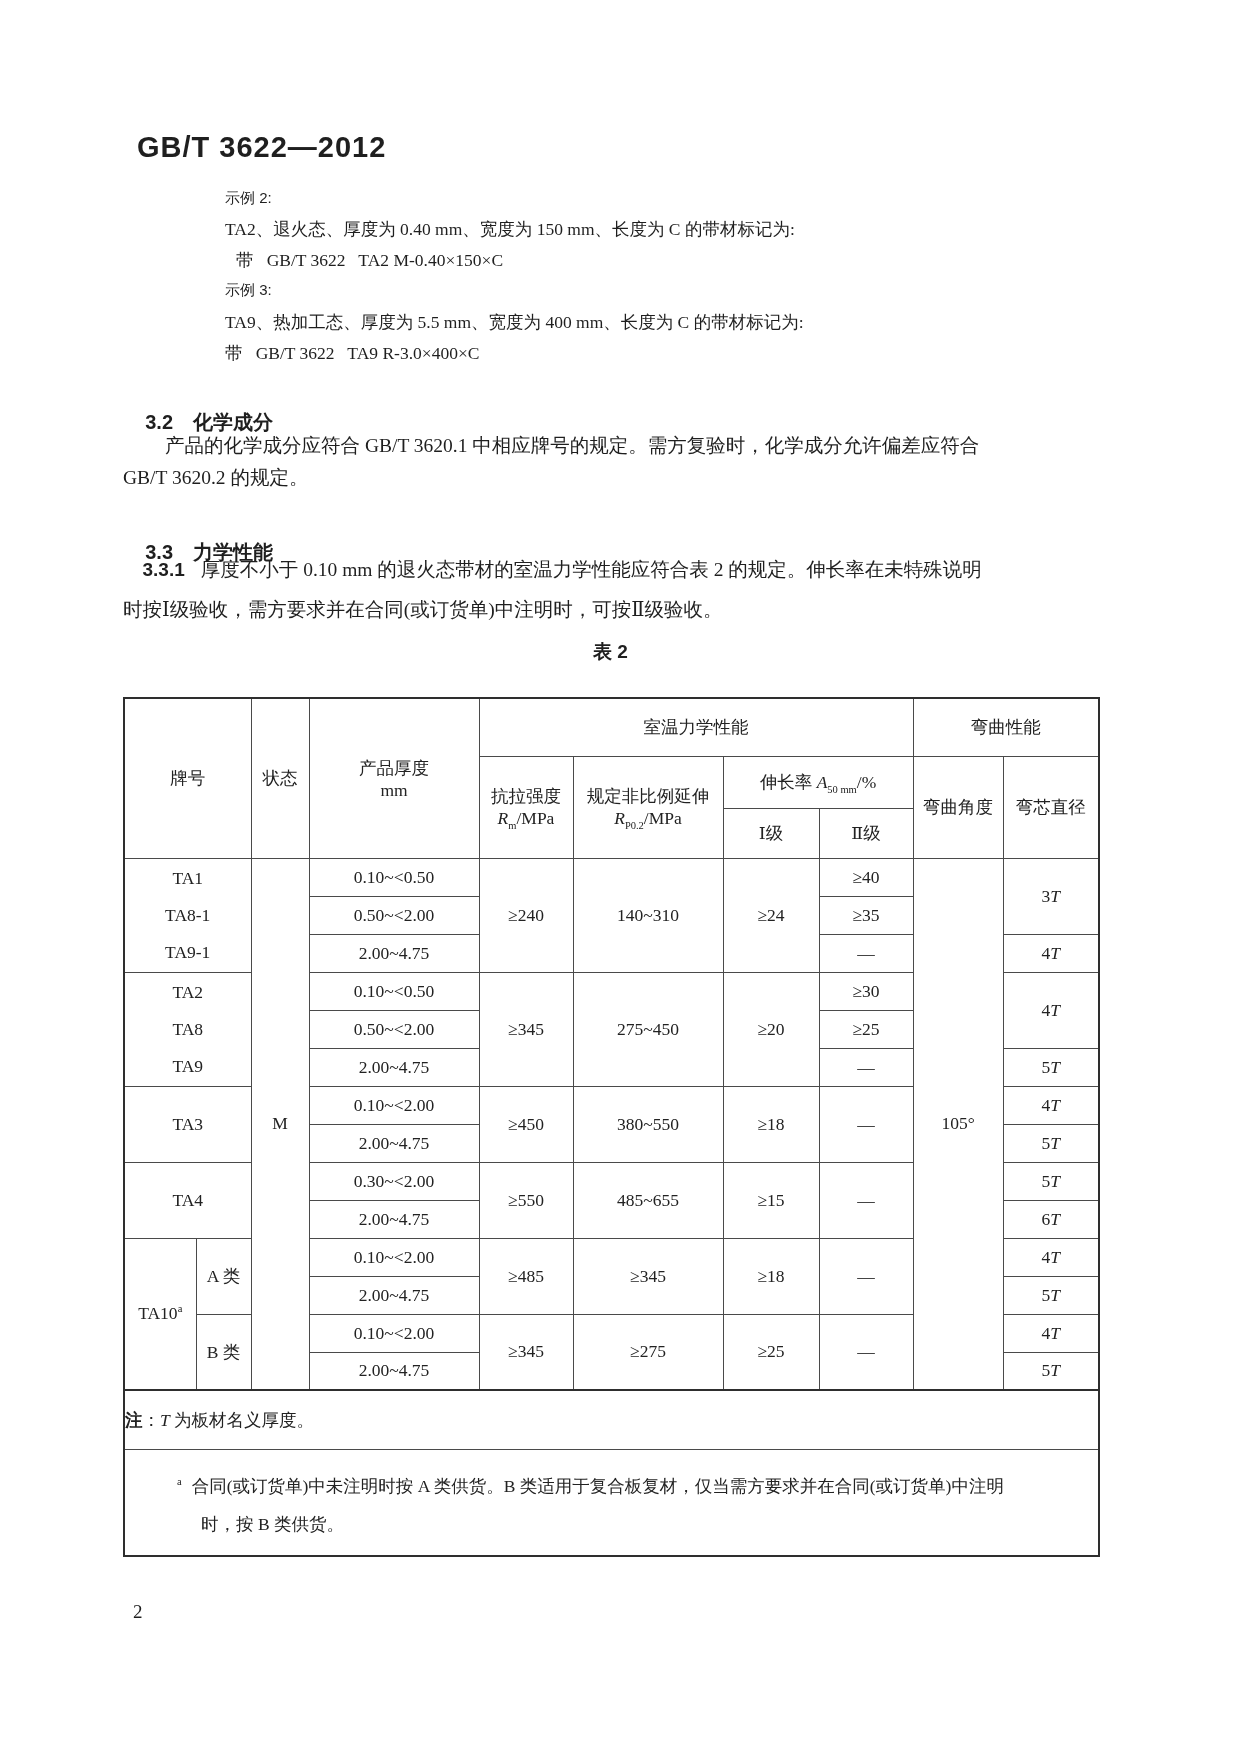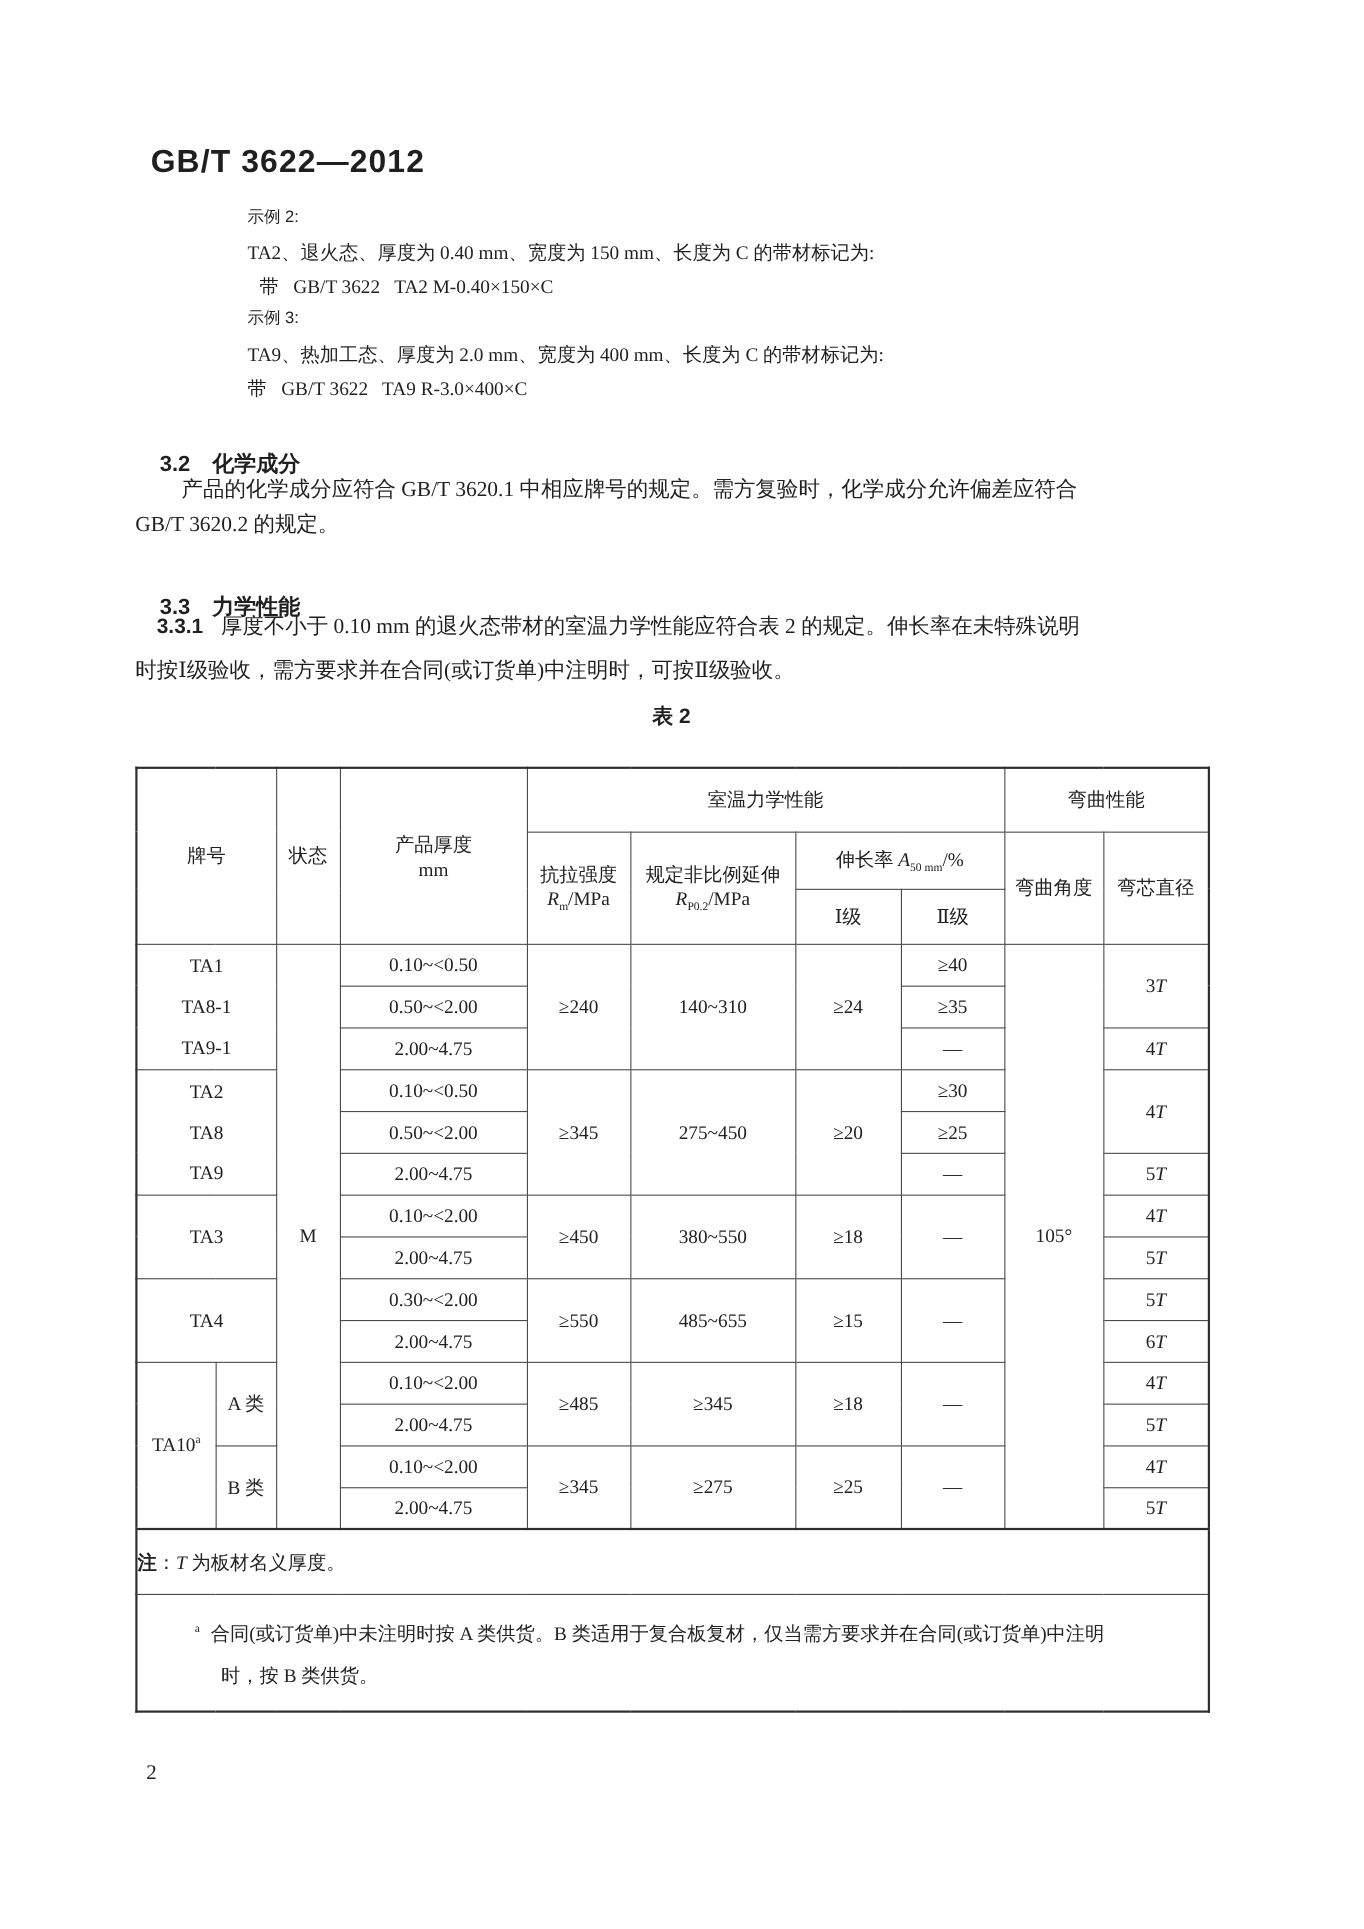--- a/index.html
+++ b/index.html
@@ -50,21 +50,21 @@
 
 <div class="page">
 
   <div class="t doc-number sans">GB/T 3622—2012</div>
 
   <div class="t ex-label sans" style="left:225px;top:189px;">示例 2:</div>
   <div class="t ex-text" style="left:225px;top:219px;">TA2、退火态、厚度为 0.40 mm、宽度为 150 mm、长度为 C 的带材标记为:</div>
   <div class="t ex-text" style="left:225px;top:250px;margin-left:11px;">带   GB/T 3622   TA2 M-0.40×150×C</div>
 
   <div class="t ex-label sans" style="left:225px;top:281px;">示例 3:</div>
-  <div class="t ex-text" style="left:225px;top:312px;">TA9、热加工态、厚度为 2.0 mm、宽度为 400 mm、长度为 C 的带材标记为:</div>
+  <div class="t ex-text" style="left:225px;top:312px;">TA9、热加工态、厚度为 5.5 mm、宽度为 400 mm、长度为 C 的带材标记为:</div>
   <div class="t ex-text" style="left:225px;top:343px;">带   GB/T 3622   TA9 R-3.0×400×C</div>
 
   <div class="t heading sans" style="left:123px;top:385px;">
     <span class="hnum">3.2</span><span>化学成分</span>
   </div>
   <div class="t para" style="left:165px;top:434px;">产品的化学成分应符合 GB/T 3620.1 中相应牌号的规定。需方复验时，化学成分允许偏差应符合</div>
   <div class="t para" style="left:123px;top:466px;">GB/T 3620.2 的规定。</div>
 
   <div class="t heading sans" style="left:123px;top:515px;">
     <span class="hnum">3.3</span><span>力学性能</span>

